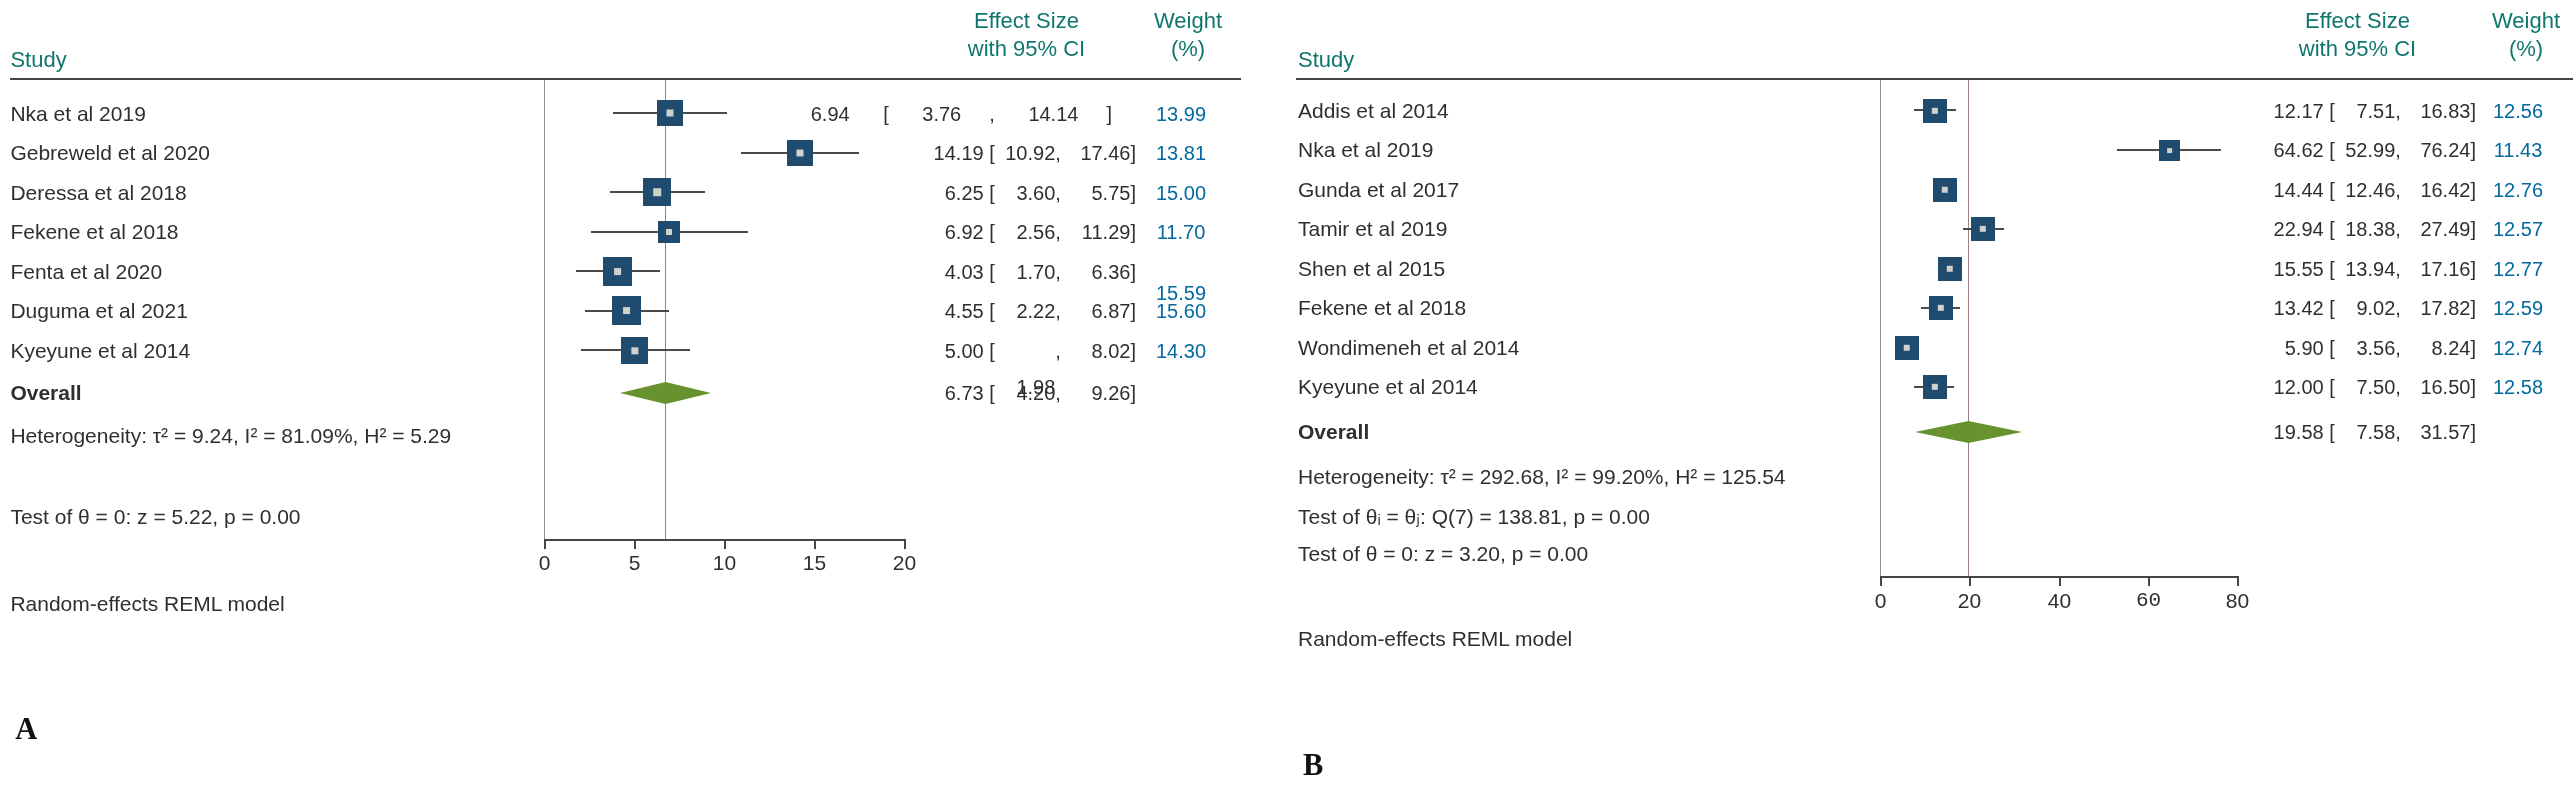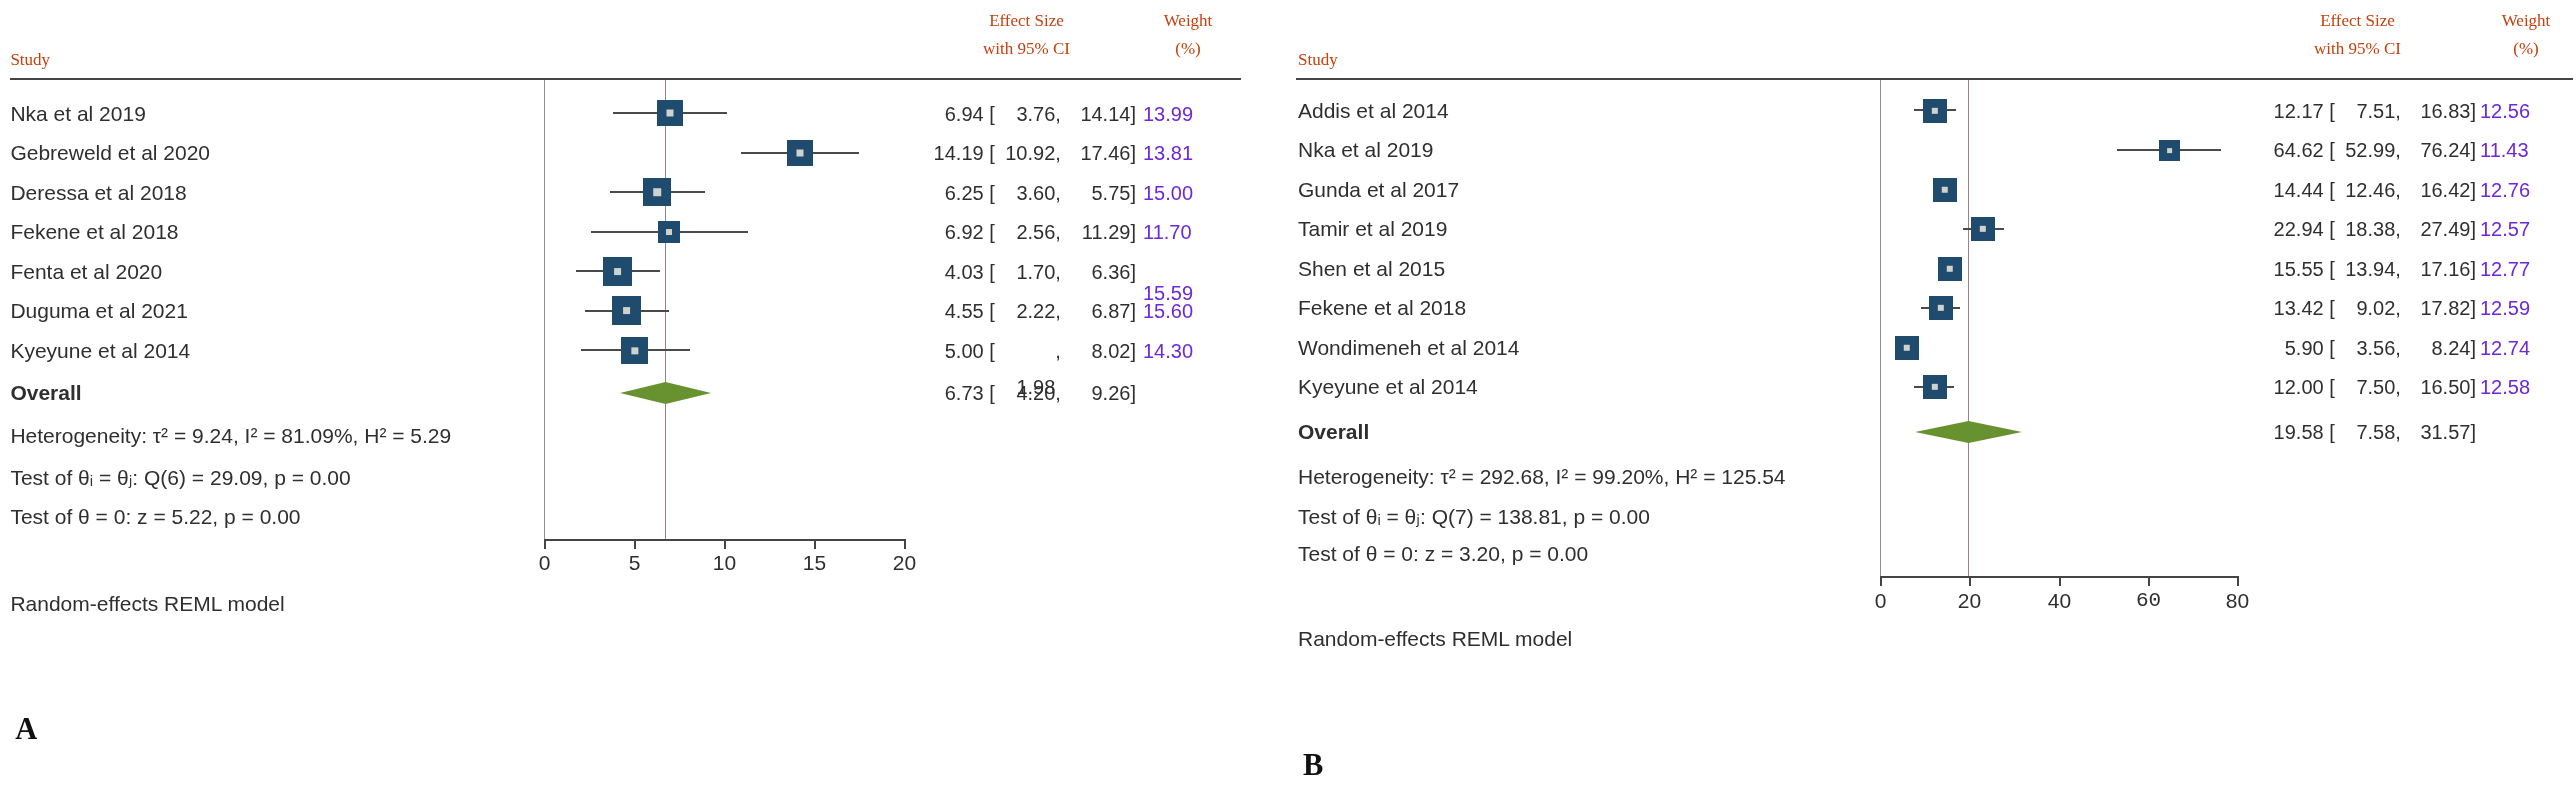--- a/index.html
+++ b/index.html
@@ -1,27 +1,27 @@
 <!DOCTYPE html>
 <html style="font-size:11px"><head>
 <meta charset="utf-8">
 <style>
   html,body{margin:0;padding:0;background:#ffffff;}
   #screen{position:relative;width:2576px;height:786px;background:#ffffff;overflow:hidden;
           font-family:"Liberation Sans","DejaVu Sans",sans-serif;color:#2f2f2f;}
   .panel{position:absolute;inset:0;}
-  .t{position:absolute;font-size:17px;line-height:26px;white-space:nowrap;color:#c2410c;font-family:Liberation Serif, serif;}
+  .t{position:absolute;font-size:22px;line-height:26px;white-space:nowrap;color:#0f766e;}
   .head-c{text-align:center;}
   .rule{position:absolute;height:2.1px;background:#454545;}
   .rowtext{position:absolute;height:28px;line-height:28px;font-size:21px;white-space:nowrap;color:#2f2f2f;}
   .bold{font-weight:bold;}
   .escell{position:absolute;display:flex;justify-content:flex-end;height:28px;line-height:28px;
           font-size:20px;color:#2f2f2f;white-space:pre;}
   .escell span{display:inline-block;text-align:right;}
-  .wcell{position:absolute;height:28px;line-height:28px;font-size:20px;text-align:left;color:#6d28d9;}
+  .wcell{position:absolute;height:28px;line-height:28px;font-size:20px;text-align:center;color:#0369a1;}
   .vline{position:absolute;width:1.4px;}
   .ciline{position:absolute;height:2.1px;}
   .sq{position:absolute;}
   .sq i{position:absolute;left:50%;top:50%;transform:translate(-50%,-50%);width:27%;height:27%;display:block;}
   .diamond{position:absolute;clip-path:polygon(0 50%,50% 0,100% 50%,50% 100%);}
   .hline{position:absolute;height:2.1px;background:#454545;}
   .vtick{position:absolute;width:2.1px;background:#454545;}
   .ticklab{position:absolute;text-align:center;font-size:21px;color:#2f2f2f;}
   .letter{position:absolute;font-family:"Liberation Serif","DejaVu Serif",serif;font-weight:bold;
           font-size:30.5px;color:#111111;white-space:nowrap;}
@@ -77,21 +77,21 @@
         <div class="ticklab" style="left: 607px; top: 551px; width: 55px;">5</div>
         <div class="vtick" style="left: 724px; top: 539px; height: 9.7px;"></div>
         <div class="ticklab" style="left: 697px; top: 551px; width: 55px;">10</div>
         <div class="vtick" style="left: 814px; top: 539px; height: 9.7px;"></div>
         <div class="ticklab" style="left: 787px; top: 551px; width: 55px;">15</div>
         <div class="vtick" style="left: 904px; top: 539px; height: 9.7px;"></div>
         <div class="ticklab" style="left: 877px; top: 551px; width: 55px;">20</div>
       </div>
     <div>
         <div class="rowtext" style="left: 10.4px; top: 100px;">Nka et al 2019</div>
-        <div class="escell" style="left: 897px; top: 100px; width: 239px;"><span style="width: 60px;">6.94</span><span> [ </span><span style="width: 55px;">3.76</span><span>, </span><span style="width: 64px;">14.14</span><span>]</span></div>
+        <div class="escell" style="left: 873px; top: 100px; width: 239px; gap: 28px;"><span style="width: 60px;">6.94</span><span> [ </span><span style="width: 55px;">3.76</span><span>, </span><span style="width: 64px;">14.14</span><span>]</span></div>
         <div class="wcell" style="left: 1143px; top: 100px; width: 76px;">13.99</div>
         <div class="rowtext" style="left: 10.4px; top: 139px;">Gebreweld et al 2020</div>
         <div class="escell" style="left: 897px; top: 139px; width: 239px;"><span style="width: 60px;">14.19</span><span> [ </span><span style="width: 55px;">10.92</span><span>, </span><span style="width: 64px;">17.46</span><span>]</span></div>
         <div class="wcell" style="left: 1143px; top: 139px; width: 76px;">13.81</div>
         <div class="rowtext" style="left: 10.4px; top: 179px;">Deressa et al 2018</div>
         <div class="escell" style="left: 897px; top: 179px; width: 239px;"><span style="width: 60px;">6.25</span><span> [ </span><span style="width: 55px;">3.60</span><span>, </span><span style="width: 64px;">5.75</span><span>]</span></div>
         <div class="wcell" style="left: 1143px; top: 179px; width: 76px;">15.00</div>
         <div class="rowtext" style="left: 10.4px; top: 218px;">Fekene et al 2018</div>
         <div class="escell" style="left: 897px; top: 218px; width: 239px;"><span style="width: 60px;">6.92</span><span> [ </span><span style="width: 55px;">2.56</span><span>, </span><span style="width: 64px;">11.29</span><span>]</span></div>
         <div class="wcell" style="left: 1143px; top: 218px; width: 76px;">11.70</div>
@@ -101,21 +101,20 @@
         <div class="rowtext" style="left: 10.4px; top: 297px;">Duguma et al 2021</div>
         <div class="escell" style="left: 897px; top: 297px; width: 239px;"><span style="width: 60px;">4.55</span><span> [ </span><span style="width: 55px;">2.22</span><span>, </span><span style="width: 64px;">6.87</span><span>]</span></div>
         <div class="wcell" style="left: 1143px; top: 297px; width: 76px;">15.60</div>
         <div class="rowtext" style="left: 10.4px; top: 337px;">Kyeyune et al 2014</div>
         <div class="escell" style="left: 897px; top: 337px; width: 239px;"><span style="width: 60px;">5.00</span><span> [ </span><span style="width: 55px; margin-top: 36px;">1.98</span><span>, </span><span style="width: 64px;">8.02</span><span>]</span></div>
         <div class="wcell" style="left: 1143px; top: 337px; width: 76px;">14.30</div>
         <div class="escell" style="left: 897px; top: 379px; width: 239px;"><span style="width: 60px;">6.73</span><span> [ </span><span style="width: 55px;">4.20</span><span>, </span><span style="width: 64px;">9.26</span><span>]</span></div>
       </div>
     <div class="rowtext bold" style="left: 10.4px; top: 379px;">Overall</div>
     <div class="rowtext" style="left: 10.4px; top: 422px;">Heterogeneity: τ² = 9.24, I² = 81.09%, H² = 5.29</div>
-    <div class="rowtext" style="left: 10.4px; top: 464px;">Test of θᵢ = θⱼ: Q(6) = 29.09, p = 0.00</div>
     <div class="rowtext" style="left: 10.4px; top: 503px;">Test of θ = 0: z = 5.22, p = 0.00</div>
     <div class="rowtext" style="left: 10.4px; top: 590px;">Random-effects REML model</div>
     <div class="letter" style="left: 15.2px; top: 712px;">A</div>
   </section>
 
   <section class="panel">
     <div class="t" style="left: 1298px; top: 47px;">Study</div>
     <div class="t head-c" style="left: 2240px; top: 8.3px; width: 235px;">Effect Size</div>
     <div class="t head-c" style="left: 2240px; top: 36px; width: 235px;">with 95% CI</div>
     <div class="t head-c" style="left: 2450px; top: 8.3px; width: 152px;">Weight</div>

